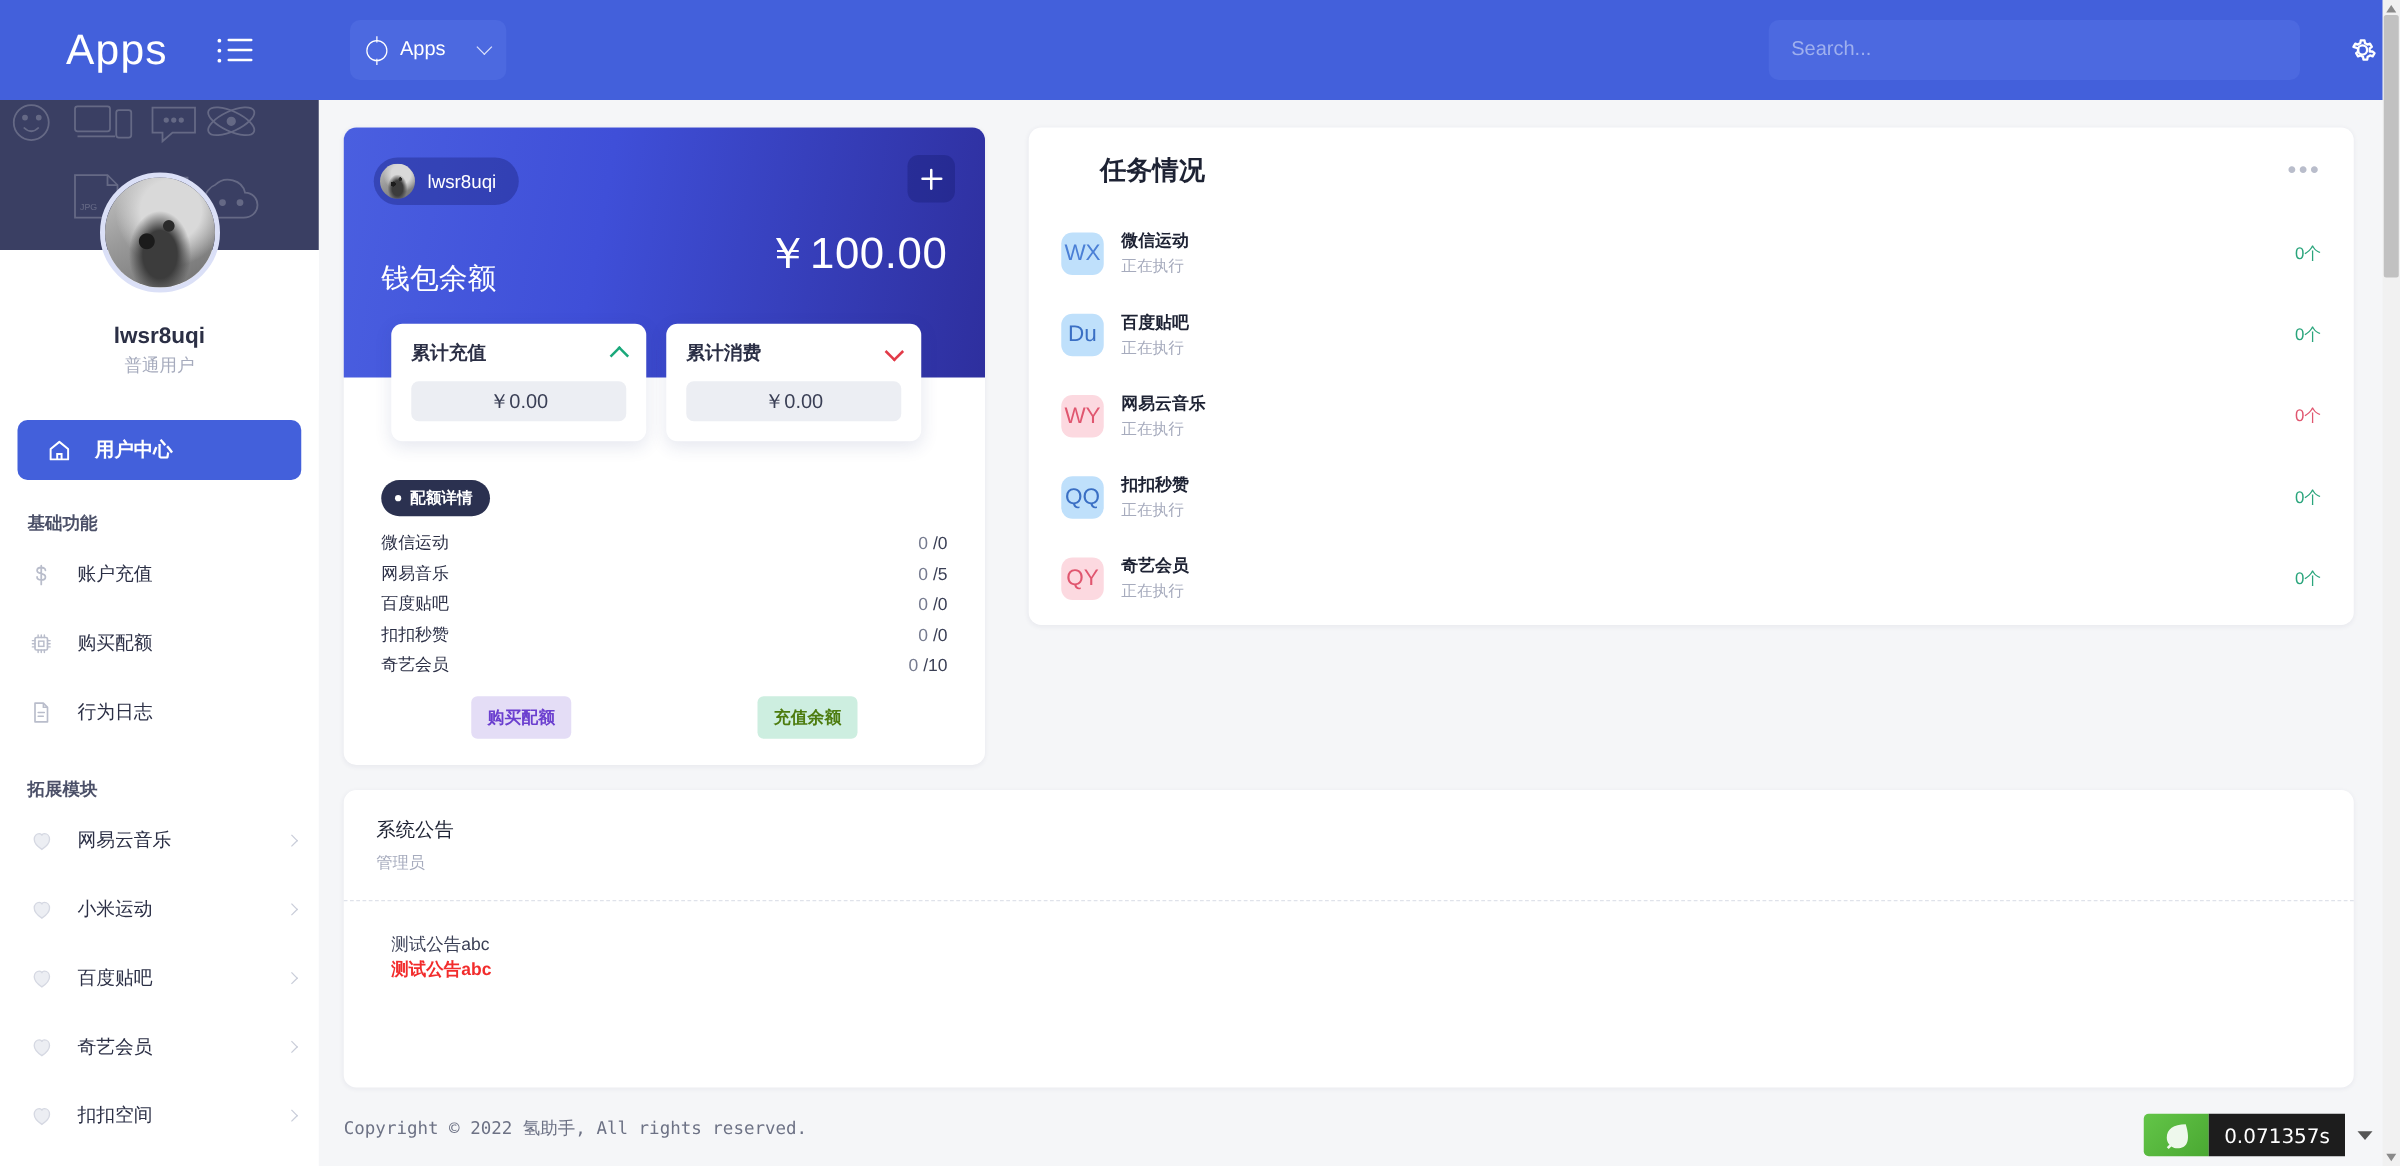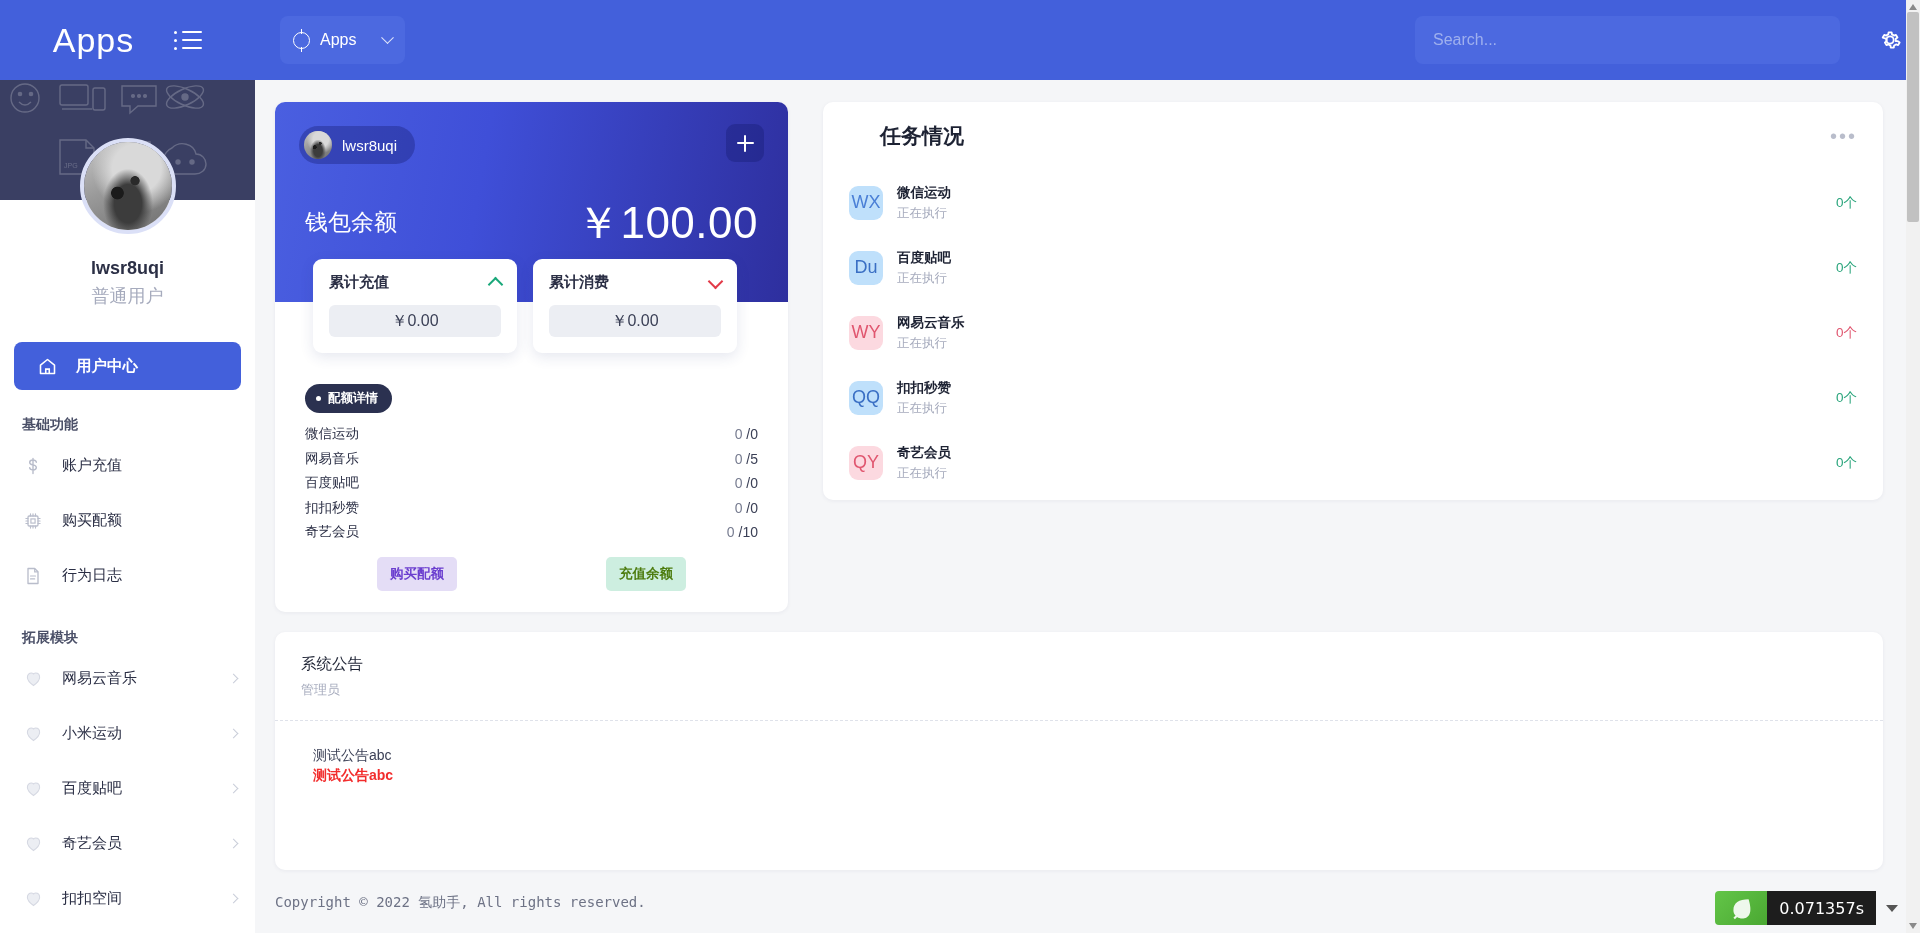--- a/index.html
+++ b/index.html
@@ -84,21 +84,21 @@
   .avatar-img {
     width: 100%; height: 100%;
     background:
       radial-gradient(circle at 38% 58%, #1b1b1b 0 8%, rgba(27,27,27,0) 9%),
       radial-gradient(circle at 58% 44%, #2a2a2a 0 6%, rgba(42,42,42,0) 7%),
       radial-gradient(ellipse at 50% 70%, #3c3c3c 0 22%, rgba(60,60,60,0) 40%),
       radial-gradient(circle at 60% 30%, #d9d9d9 0 30%, rgba(200,200,200,0) 55%),
       linear-gradient(155deg, #c7c7c7 0%, #9a9a9a 45%, #6e6e6e 100%);
   }
   .profile-name { font-size: 18px; color: #2b2f45; font-weight: 700; }
-  .profile-role { font-size: 18px; color: #a6abbd; margin-top: 5px; }
+  .profile-role { font-size: 14px; color: #a6abbd; margin-top: 5px; }
 
   .nav-active {
     margin: 16px 14px 0 14px; height: 48px; border-radius: 8px;
     background: #4360db; display: flex; align-items: center; gap: 18px;
     padding-left: 22px; cursor: pointer;
   }
   .nav-active .nav-text { color: #fff; font-size: 15.5px; font-weight: 700; }
 
   .nav-group-title {
     font-size: 14px; color: #4b5068; font-weight: 700;
@@ -144,21 +144,21 @@
     width: 38px; height: 38px; border-radius: 9px; background: rgba(20,25,110,.35);
     display: flex; align-items: center; justify-content: center; cursor: pointer;
   }
   .plus-btn::before, .plus-btn::after { content: ""; position: absolute; background: #fff; border-radius: 2px; }
   .plus-btn::before { width: 17px; height: 2.4px; }
   .plus-btn::after { width: 2.4px; height: 17px; }
   .wallet-label {
     position: absolute; left: 30px; top: 105px; color: #fff; font-size: 23px; font-weight: 500;
   }
   .wallet-amount {
-    position: absolute; right: 30px; top: 92px; color: #fff; font-size: 44px; letter-spacing: .5px;
+    position: absolute; right: 30px; top: 77px; color: #fff; font-size: 35px; letter-spacing: .5px;
   }
 
   .stat-row { position: absolute; top: 157px; left: 38px; display: flex; gap: 16px; }
   .stat-card {
     width: 204px; border-radius: 9px; background: #fff; padding: 14px 16px 16px 16px;
     box-shadow: 0 4px 14px rgba(45,55,120,.12);
   }
   .stat-head { display: flex; align-items: center; justify-content: space-between; }
   .stat-title { font-size: 15px; font-weight: 700; color: #2b2f45; }
   .arrow-up { width: 11px; height: 11px; border-left: 2px solid #1aa87a; border-top: 2px solid #1aa87a; transform: rotate(45deg); margin-bottom: -3px; }

